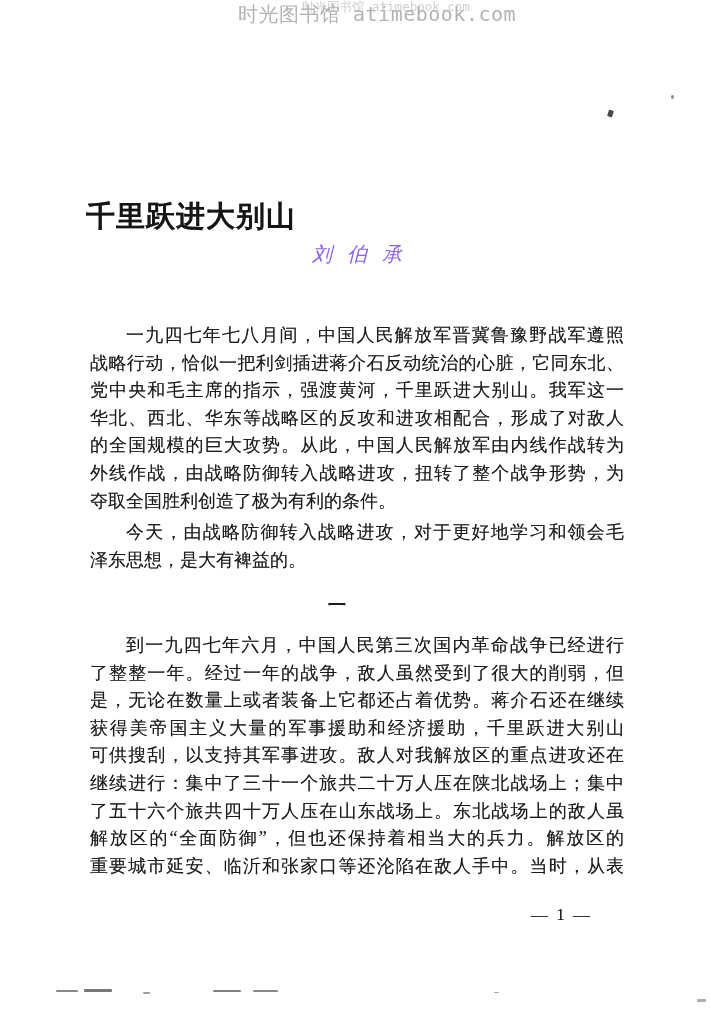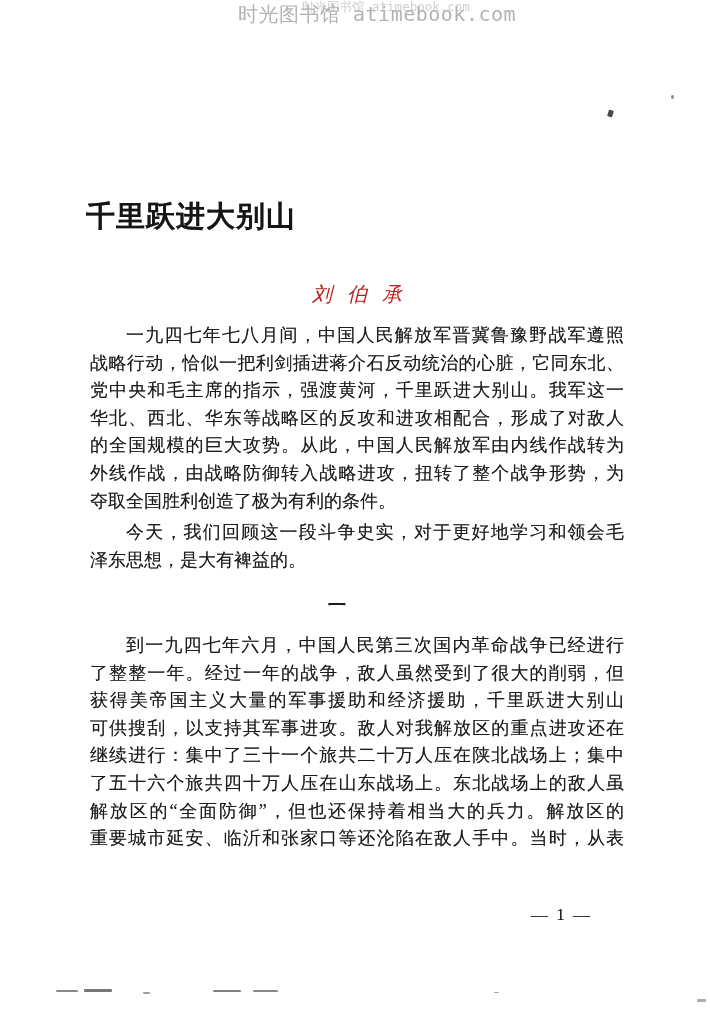--- a/index.html
+++ b/index.html
@@ -18,22 +18,22 @@
   .wm-small { left:302px; top:-1px; font-size:12.5px; color:#cfcfcf; }
 
   
   .title {
     position:absolute; left:86px; top:178px; width:542px;
     font-size:29px; font-weight:bold; color:#151515;
     letter-spacing:1px; text-shadow:0 0 0.6px rgba(0,0,0,.55);
   }
   .author {
     position:absolute; left:86px; top:241px; width:542px;
-    text-align:center; font-size:20px; color:#b91c1c;
-    font-style:italic; letter-spacing:15px; text-indent:15px;margin-top:40px;
+    text-align:center; font-size:20px; color:#8b5cf6;
+    font-style:italic; letter-spacing:15px; text-indent:15px;
   }
 
   
   .body-text {
     position:absolute; left:86px; top:318px; width:542px;
     color:#1b1b1b; font-size:18px;
     text-shadow:0 0 0.5px rgba(0,0,0,.45);
   }
   .paragraph { margin:4px; }
   .line {
@@ -89,27 +89,28 @@
       <div class="paragraph">
         <div class="line first">一九四七年七八月间，中国人民解放军晋冀鲁豫野战军遵照</div>
         <div class="line">战略行动，恰似一把利剑插进蒋介石反动统治的心脏，它同东北、</div>
         <div class="line">党中央和毛主席的指示，强渡黄河，千里跃进大别山。我军这一</div>
         <div class="line">华北、西北、华东等战略区的反攻和进攻相配合，形成了对敌人</div>
         <div class="line">的全国规模的巨大攻势。从此，中国人民解放军由内线作战转为</div>
         <div class="line">外线作战，由战略防御转入战略进攻，扭转了整个战争形势，为</div>
         <div class="line last">夺取全国胜利创造了极为有利的条件。</div>
       </div>
       <div class="paragraph">
-        <div class="line first">今天，我们回顾这一段斗争史实，对于更好地学习和领会毛</div>
+        <div class="line first">今天，由战略防御转入战略进攻，对于更好地学习和领会毛</div>
         <div class="line last">泽东思想，是大有裨益的。</div>
       </div>
       <div class="section-divider">一</div>
       <div class="paragraph">
         <div class="line first">到一九四七年六月，中国人民第三次国内革命战争已经进行</div>
         <div class="line">了整整一年。经过一年的战争，敌人虽然受到了很大的削弱，但</div>
+        <div class="line">是，无论在数量上或者装备上它都还占着优势。蒋介石还在继续</div>
         <div class="line">获得美帝国主义大量的军事援助和经济援助，千里跃进大别山</div>
         <div class="line">可供搜刮，以支持其军事进攻。敌人对我解放区的重点进攻还在</div>
         <div class="line">继续进行：集中了三十一个旅共二十万人压在陕北战场上；集中</div>
         <div class="line">了五十六个旅共四十万人压在山东战场上。东北战场上的敌人虽</div>
         <div class="line">解放区的“全面防御”，但也还保持着相当大的兵力。解放区的</div>
         <div class="line">重要城市延安、临沂和张家口等还沦陷在敌人手中。当时，从表</div>
       </div>
     </div>
 
   <div class="page-number">— 1 —</div>

